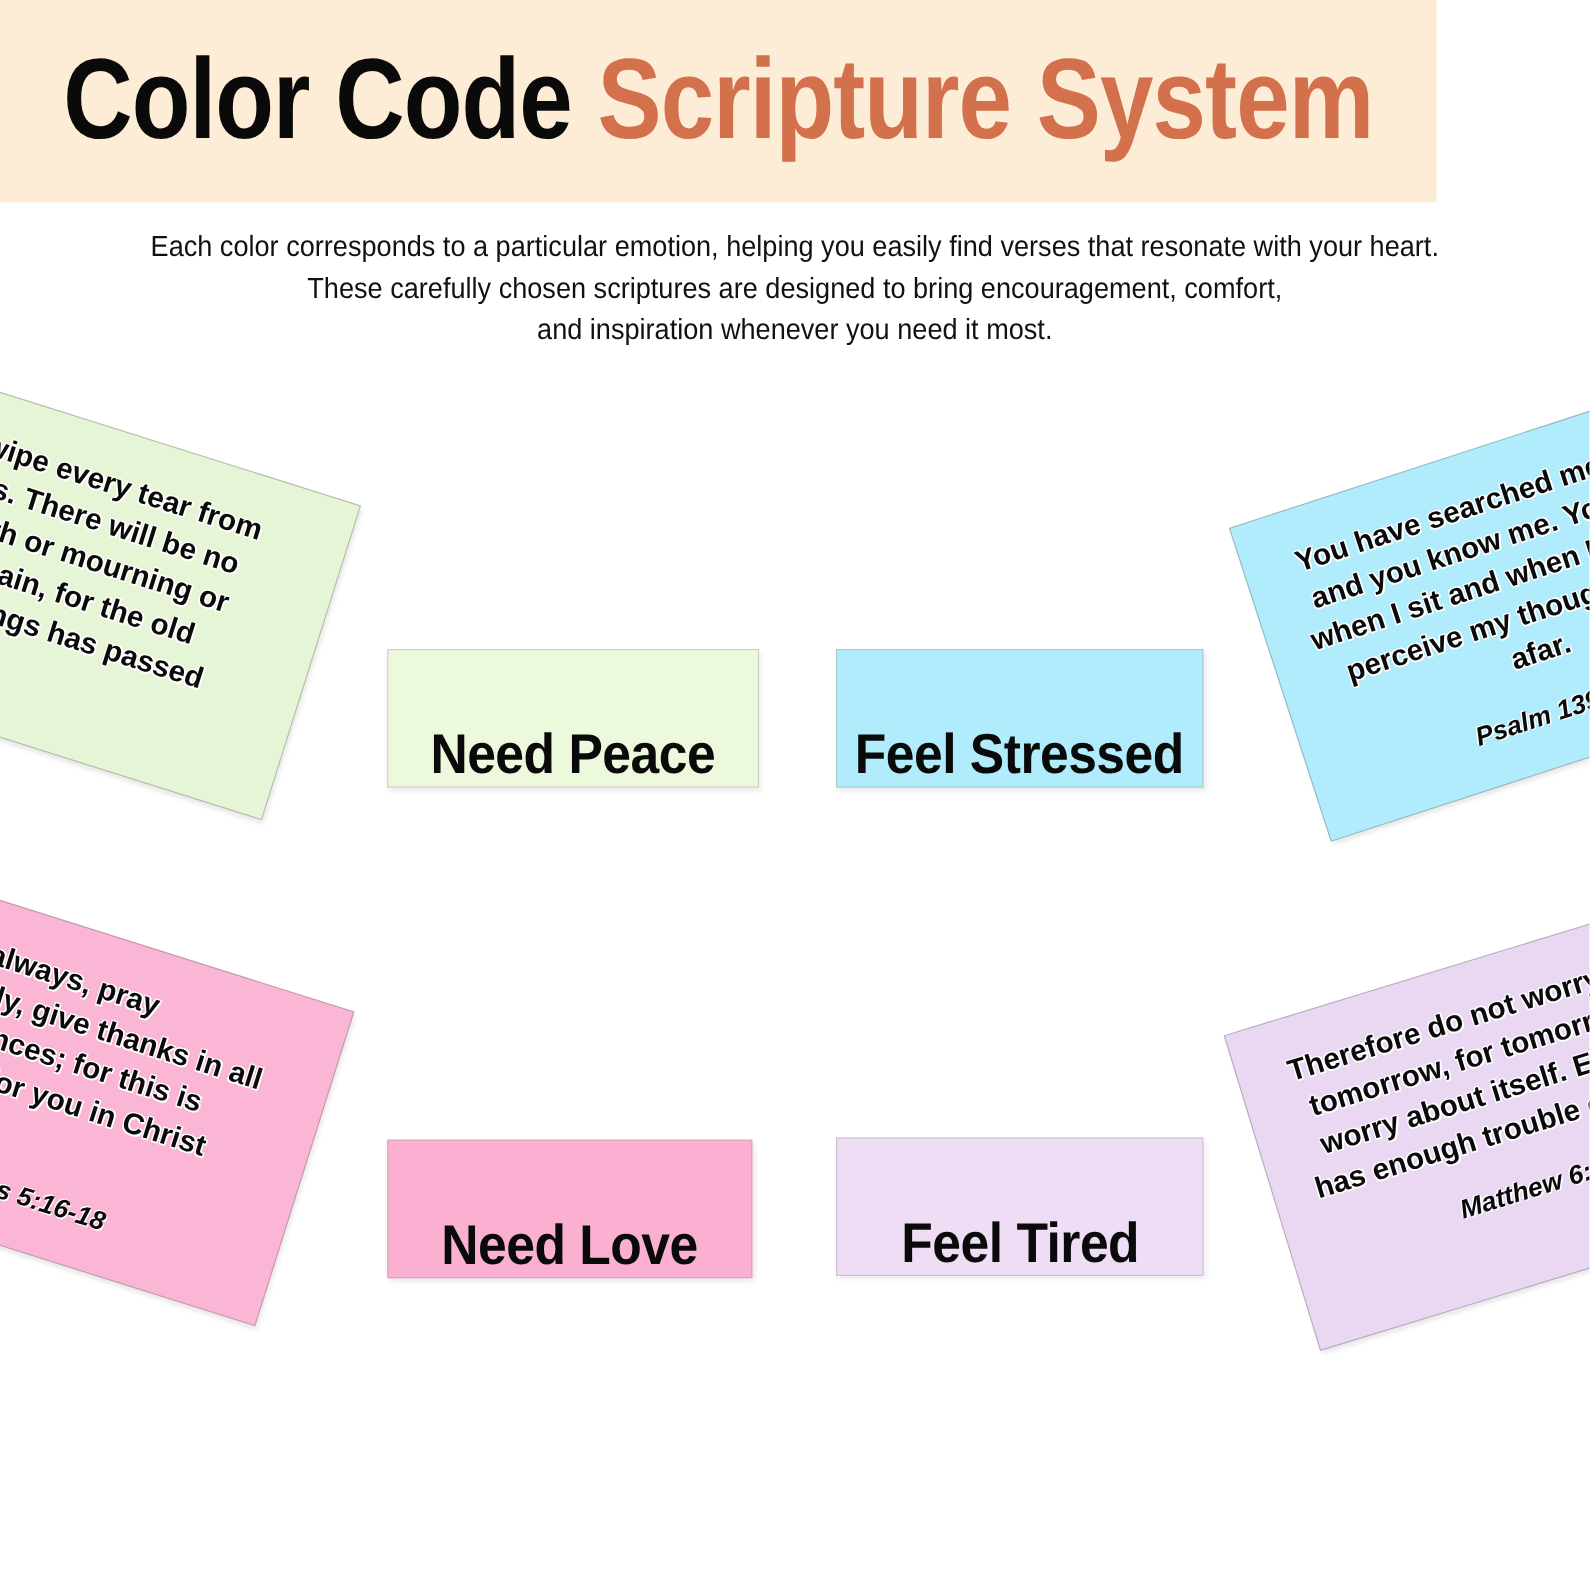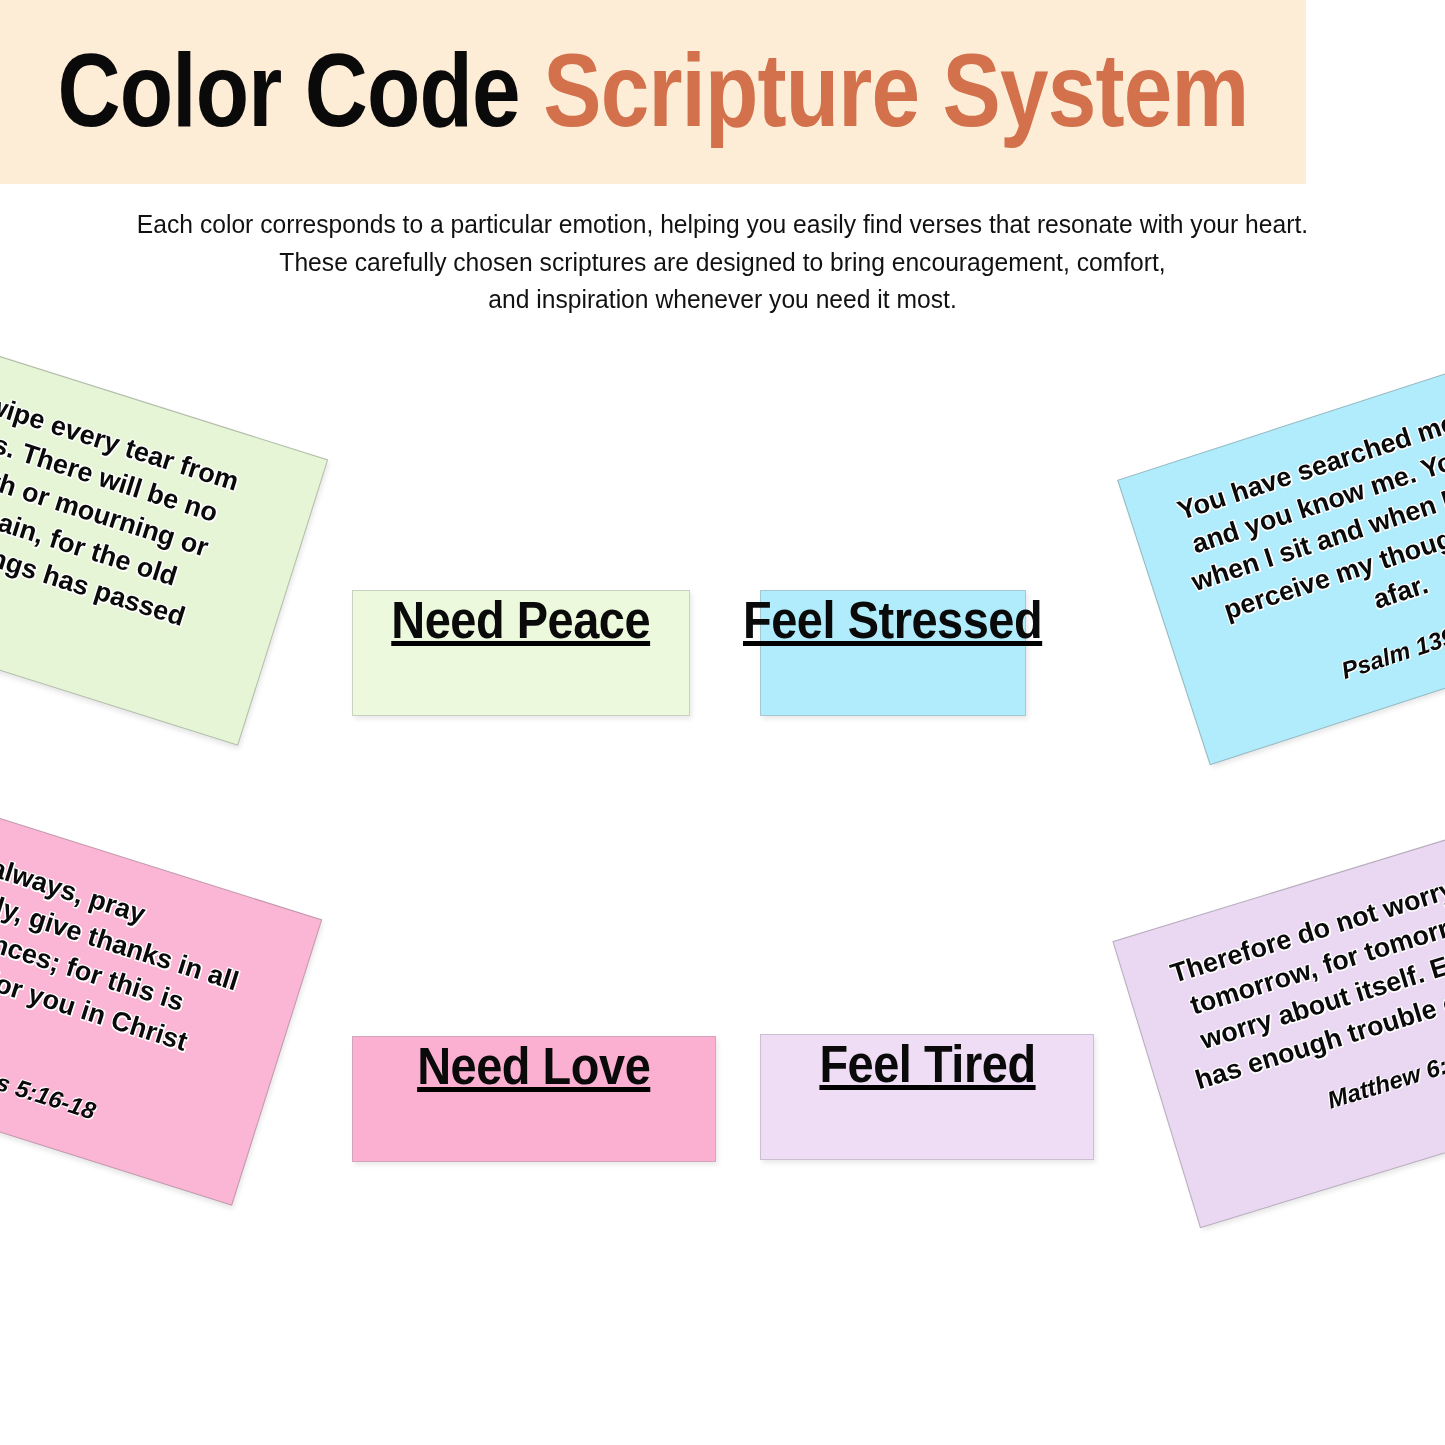--- a/index.html
+++ b/index.html
@@ -113,35 +113,34 @@
     transform: rotate(-17deg);
   }
 
   
   .label-box {
     position: absolute;
     box-sizing: border-box;
     border: 1px solid rgba(150,150,150,0.40);
     box-shadow: 2px 3px 5px rgba(0,0,0,0.09);
     display: flex;
-    align-items: flex-start;
+    align-items: flex-end;
     justify-content: center;
-    text-decoration: underline;
   }
   .label-text {
     font-size: 51px;
     font-weight: 700;
     color: #0a0a0a;
     letter-spacing: -0.5px;
     white-space: nowrap;
     transform: scaleX(0.92);
   }
   #label-peace    { left: 352px; top: 590px;  width: 338px; height: 126px; background: #edf9dd; }
-  #label-stressed { left: 760px; top: 590px;  width: 266px; height: 126px; background: #b0ecfb; }
-  #label-love     { left: 352px; top: 1036px; width: 364px; height: 126px; background: #fbb0d2; }
+  #label-stressed { left: 760px; top: 590px;  width: 334px; height: 126px; background: #b0ecfb; }
+  #label-love     { left: 352px; top: 1036px; width: 332px; height: 126px; background: #fbb0d2; }
   #label-tired    { left: 760px; top: 1034px; width: 334px; height: 126px; background: #eeddf5; }
 </style>
 </head>
 <body>
 
 <div class="header-band">
   <div class="page-title">
     <span class="title-dark">Color Code </span><span class="title-accent">Scripture System</span>
   </div>
 </div>

